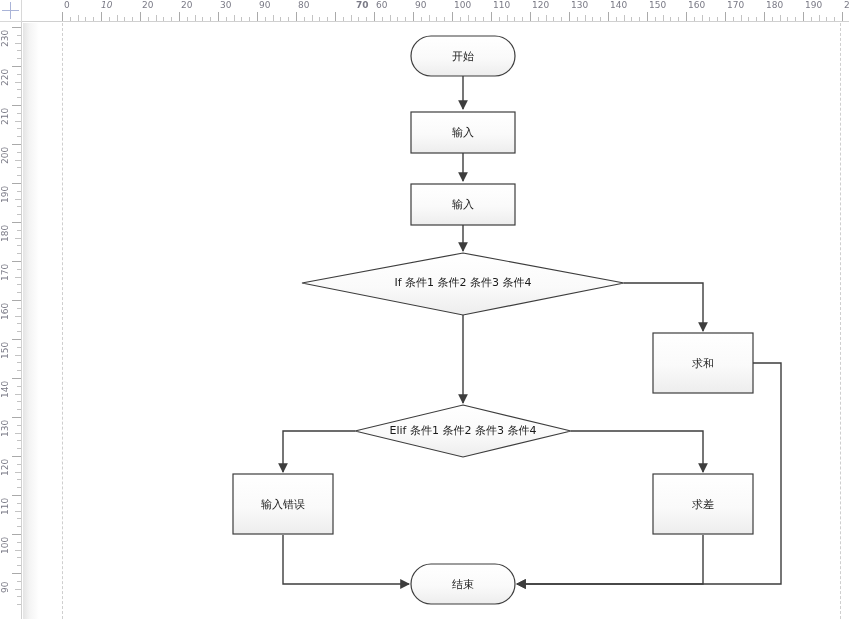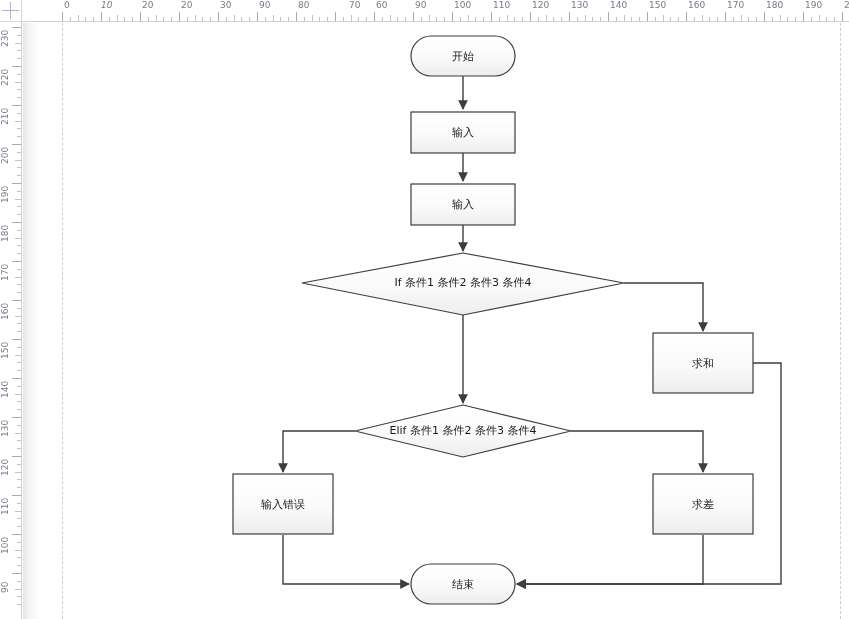--- a/index.html
+++ b/index.html
@@ -170,21 +170,21 @@
       <div class="tick minor" style="left: 282px;"></div>
       <div class="tick mid" style="left: 290px;"></div>
       <div class="tick minor" style="left: 297px;"></div>
       <div class="tick minor" style="left: 305px;"></div>
       <div class="rlabel" style="left: 276px;">80</div>
       <div class="tick major" style="left: 313px;"></div>
       <div class="tick minor" style="left: 321px;"></div>
       <div class="tick mid" style="left: 329px;"></div>
       <div class="tick minor" style="left: 336px;"></div>
       <div class="tick minor" style="left: 344px;"></div>
-      <div class="rlabel" style="left: 327px;">70</div>
+      <div class="rlabel" style="left: 334px; font-weight: bold;">70</div>
       <div class="tick major" style="left: 352px;"></div>
       <div class="tick minor" style="left: 360px;"></div>
       <div class="tick mid" style="left: 368px;"></div>
       <div class="tick minor" style="left: 375px;"></div>
       <div class="tick minor" style="left: 383px;"></div>
       <div class="rlabel" style="left: 354px;">60</div>
       <div class="tick major" style="left: 391px;"></div>
       <div class="tick minor" style="left: 399px;"></div>
       <div class="tick mid" style="left: 407px;"></div>
       <div class="tick minor" style="left: 414px;"></div>

